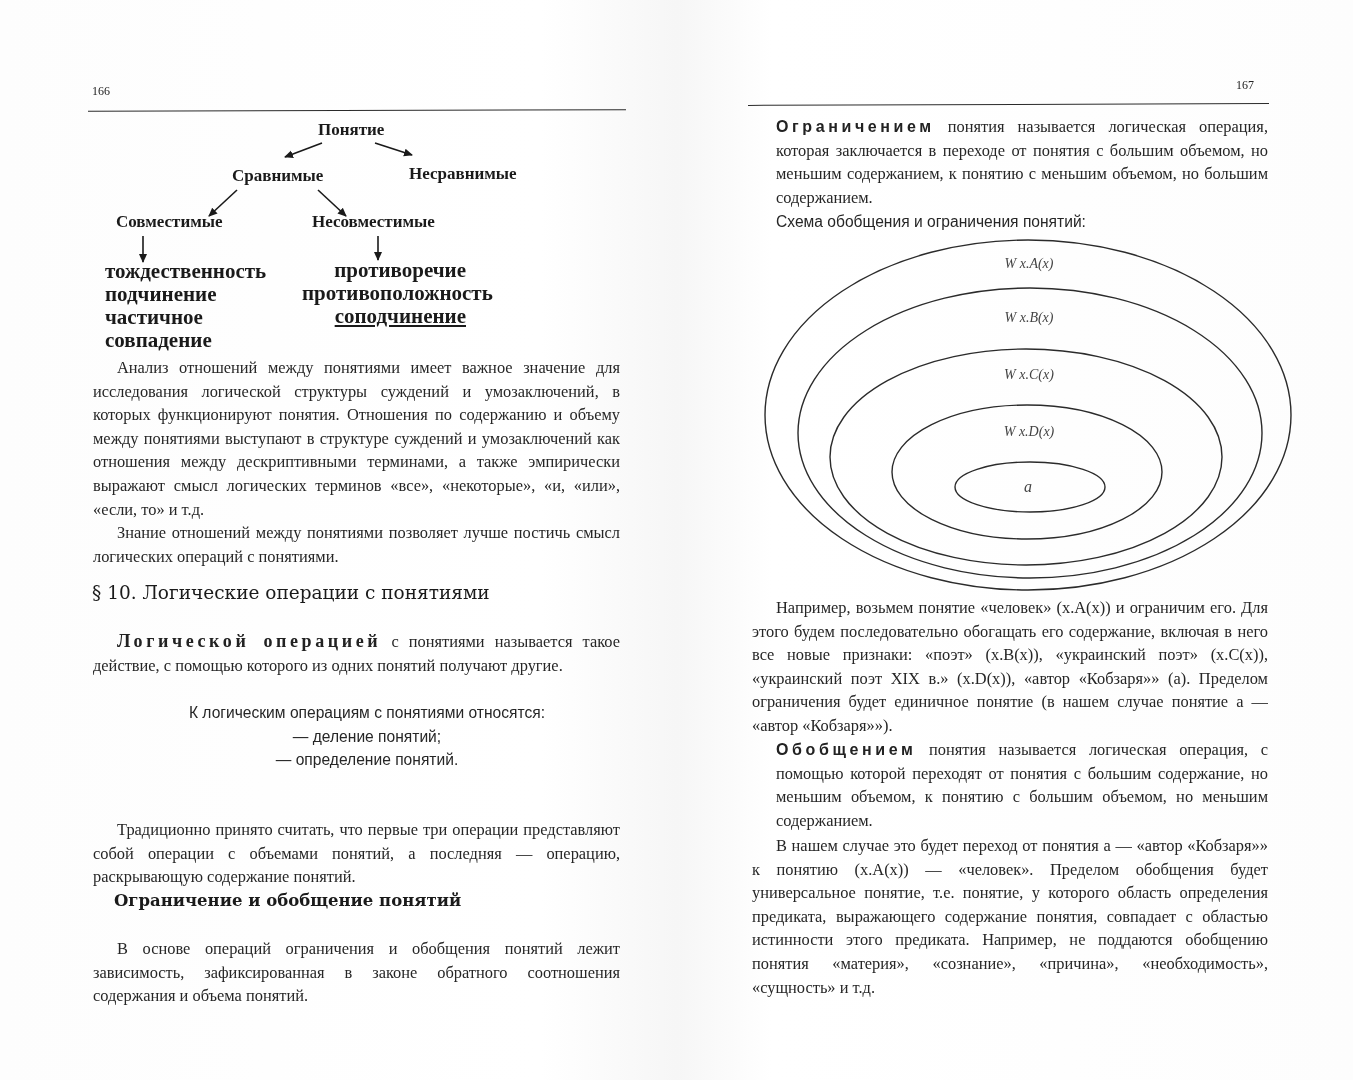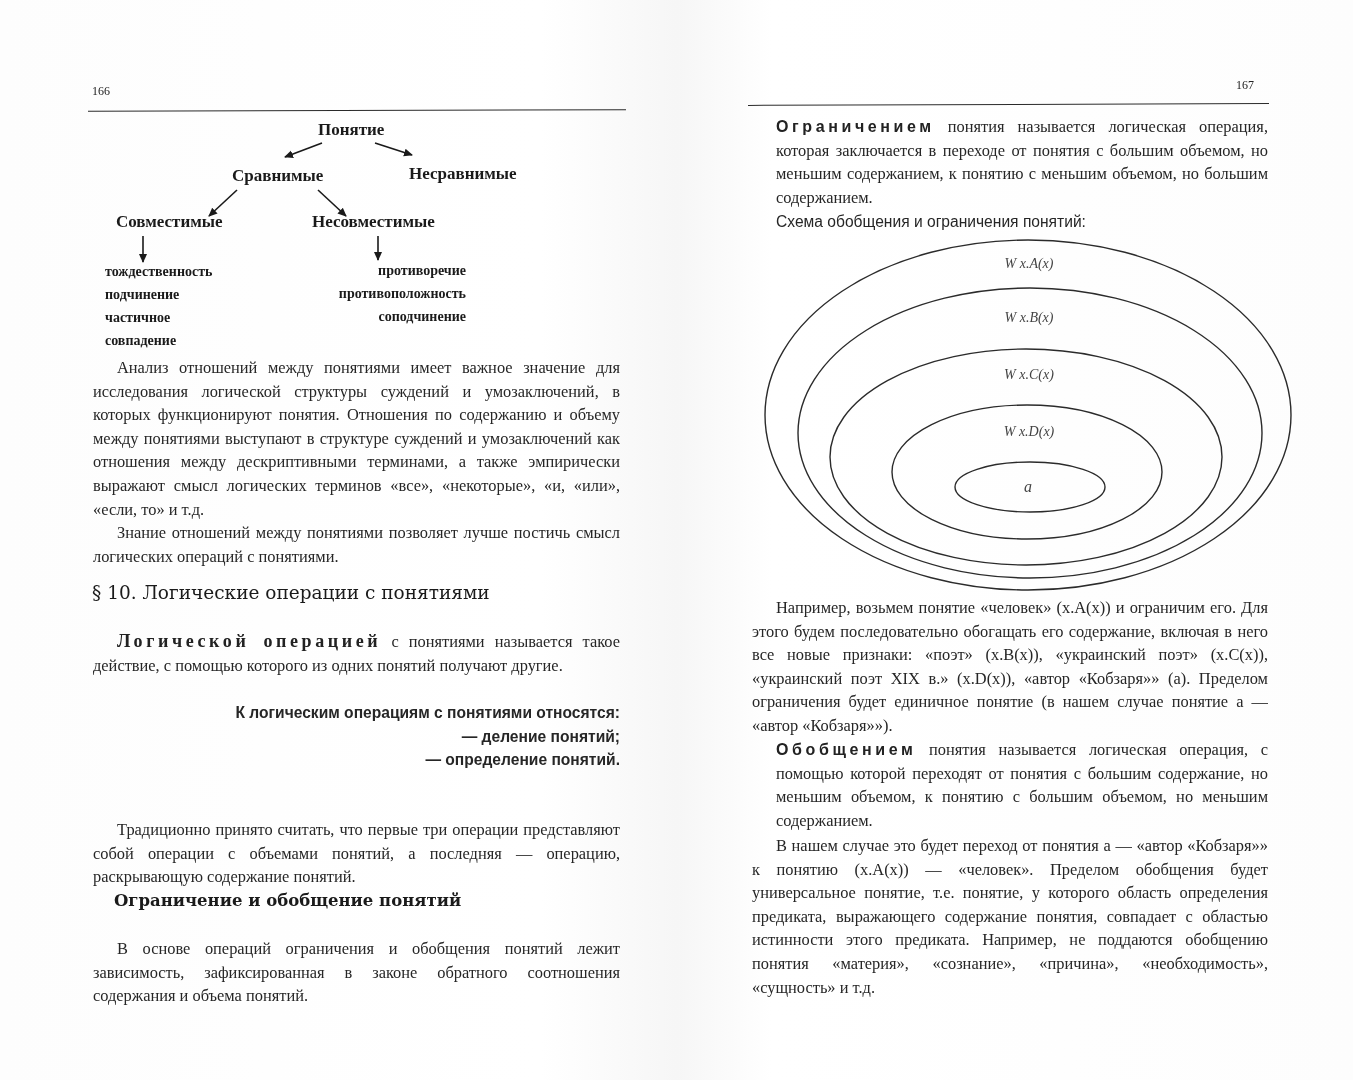--- a/index.html
+++ b/index.html
@@ -7,27 +7,27 @@
     width: 1353px; height: 1080px; overflow: hidden;
     background: #ffffff; position: relative;
     font-family: "Liberation Serif", "DejaVu Serif", serif;
     color: #1c1c1c;
   }
   .spread { position: absolute; inset: 0; background: linear-gradient(90deg,#fdfdfd 0%,#ffffff 40%,#f6f6f6 50%,#ffffff 57%,#fdfdfd 100%); }
   .abs { position: absolute; }
   .pagenum { font-size: 12px; color: #222; }
   .rule { position: absolute; height: 0; border-top: 1.6px solid #2a2a2a; }
   .tree-label { position: absolute; font-weight: bold; font-size: 17px; white-space: nowrap; color: #1a1a1a; }
-  .tree-item { position: absolute; font-weight: bold; font-size: 14px; white-space: nowrap; color: #1a1a1a; line-height: 23px; }
+  .tree-item { position: absolute; font-weight: bold; font-size: 21px; white-space: nowrap; color: #1a1a1a; line-height: 23px; }
   .para { position: absolute; font-size: 16.4px; line-height: 23.6px; text-align: justify; color: #262626; }
   .para.indent { text-indent: 24px; }
   .ls { letter-spacing: 3.6px; font-weight: bold; font-family: "Liberation Serif", serif; color:#222; }
   .h-section { position: absolute; font-family: "DejaVu Serif", serif; font-weight: normal; font-size: 18.5px; color:#1a1a1a; white-space: nowrap; }
   .h-sub { position: absolute; font-family: "DejaVu Serif", serif; font-weight: bold; font-size: 16.5px; color:#1a1a1a; white-space: nowrap; }
-  .list-line { display:block; text-align:right;font-weight:bold; }
+  .list-line { display:block; text-align:center; }
   .ellipse-label { position: absolute; font-style: italic; font-size: 14px; color:#444; white-space: nowrap; transform: translateX(-50%); }
   svg { position: absolute; left: 0; top: 0; overflow: visible; }
 </style>
 </head>
 <body>
 
 <div class="spread">
 
   <div>
     <div class="abs pagenum" style="left:92px; top:84px;">166</div>
@@ -55,21 +55,21 @@
       <div class="tree-label" style="left:116px; top:212px;">Совместимые</div>
       <div class="tree-label" style="left:312px; top:212px;">Несовместимые</div>
 
       <div class="tree-item" style="left:105px; top:260px;">тождественность</div>
       <div class="tree-item" style="left:105px; top:283px;">подчинение</div>
       <div class="tree-item" style="left:105px; top:306px;">частичное</div>
       <div class="tree-item" style="left:105px; top:329px;">совпадение</div>
 
       <div class="tree-item" style="left:302px; top:259px; width:164px; text-align:right;">противоречие</div>
       <div class="tree-item" style="left:302px; top:282px; width:164px; text-align:right;">противоположность</div>
-      <div class="tree-item" style="left:302px; top:305px; width:164px; text-align:right;">соподчинение</div>
+      <div class="tree-item" style="left:302px; top:305px; width:164px; text-align:right;text-decoration:underline;">соподчинение</div>
     </div>
 
     <div class="para indent" style="left:93px; top:356px; width:527px;">Анализ отношений между понятиями имеет важное значение для исследования логической структуры суждений и умозаключений, в которых функционируют понятия. Отношения по содержанию и объему между понятиями выступают в структуре суждений и умозаключений как отношения между дескриптивными терминами, а также эмпирически выражают смысл логических терминов «все», «некоторые», «и, «или», «если, то» и т.д.</div>
     <div class="para indent" style="left:93px; top:521px; width:527px;">Знание отношений между понятиями позволяет лучше постичь смысл логических операций с понятиями.</div>
 
     <div class="h-section" style="left:92px; top:582px;">§ 10. Логические операции с понятиями</div>
 
     <div class="para indent" style="left:93px; top:630px; width:527px;">
       <span class="ls" style="font-size:18px;">Логической операцией</span><span> с понятиями называется такое действие, с помощью которого из одних понятий получают другие.</span>
     </div>

